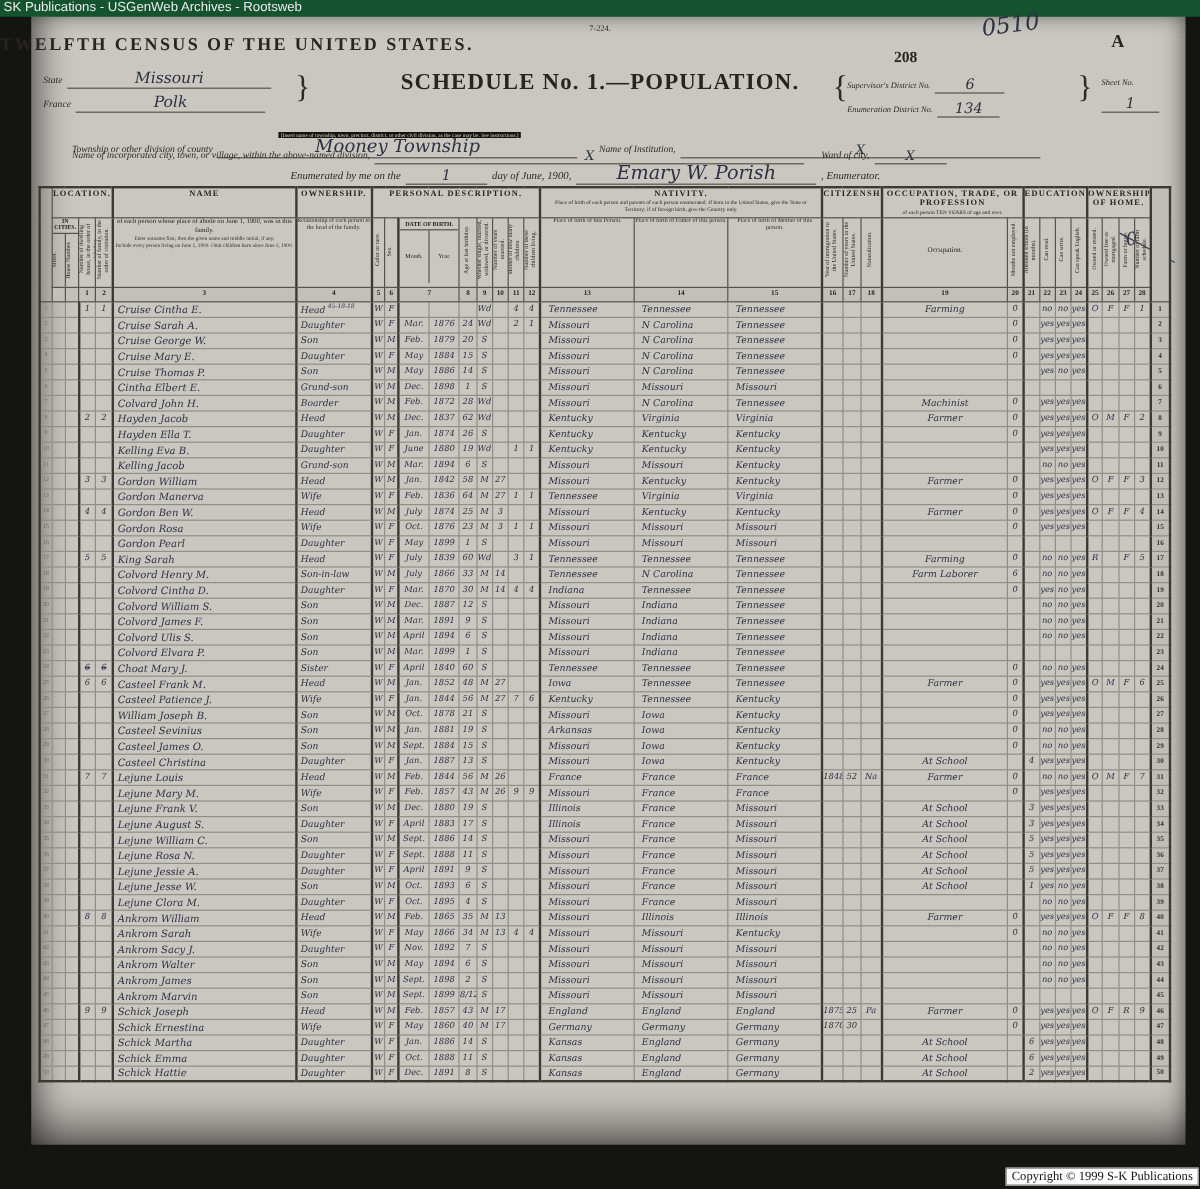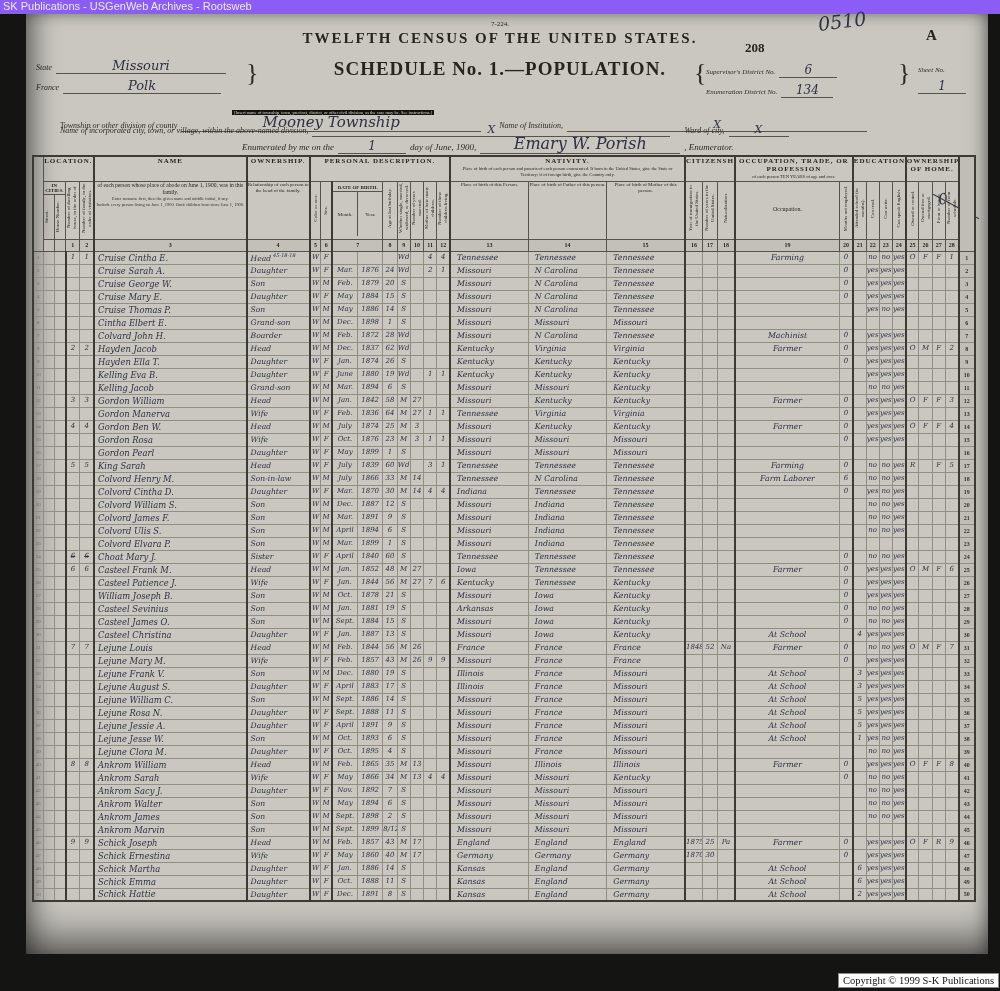--- a/index.html
+++ b/index.html
@@ -1,27 +1,27 @@
 <!DOCTYPE html>
 <html><head>
 <meta charset="utf-8">
 <style>
   html,body{margin:0;padding:0;}
   body{width:1000px;height:991px;position:relative;overflow:hidden;background:#141412;font-family:"Liberation Serif",serif;}
-  #banner{position:absolute;top:0;left:0;width:100%;height:14px;background:#8b5cf6;color:#ececec;
+  #banner{position:absolute;top:0;left:0;width:100%;height:14px;background:#14532d;color:#ececec;
     font-family:"Liberation Sans",sans-serif;font-size:11px;line-height:13px;padding-left:3px;box-sizing:border-box;}
   #paper{position:absolute;left:26px;top:14px;width:962px;height:940px;background:#c9c7c0;
     box-shadow:inset 22px 0 28px -16px rgba(0,0,0,.5), inset -10px 0 16px -8px rgba(0,0,0,.4),
     inset 0 -34px 38px -18px rgba(0,0,0,.55), inset 0 10px 14px -10px rgba(0,0,0,.25);}
   .abs{position:absolute;white-space:nowrap;color:#26251f;}
   .lbl{font-style:italic;font-size:8px;color:#2b2a24;}
   .sm{font-size:7px;}
   .u{display:inline-block;border-bottom:1px solid #55534c;text-align:center;vertical-align:bottom;}
   .hw{font-family:"DejaVu Serif",serif;font-style:italic;color:#2d3142;}
-  .ttl{font-weight:bold;letter-spacing:2px;font-size:15px;text-align:center;width:100%;}
+  .ttl{font-weight:bold;letter-spacing:2px;font-size:15px;width:100%;}
   .sched{font-weight:bold;letter-spacing:1px;font-size:19px;}
   .brace{font-size:26px;font-weight:normal;color:#2b2a24;}
   .note-strip{background:#14130f;color:#dcdcd6;font-size:4.5px;padding:0 2px;letter-spacing:0;}
   
   #census{position:absolute;left:32px;top:155px;width:944px;border-collapse:collapse;table-layout:fixed;
     font-family:"Liberation Serif",serif;color:#26251f;border:2px solid #3c3a34;}
   #census td{border:1px solid #908e85;overflow:hidden;text-align:center;padding:0;}
   #census thead td{border-color:#55534c;}
   thead tr.tA{height:22px;} thead tr.tB{height:54px;} thead tr.tC{height:12px;}
   .grp{font-weight:bold;font-size:7px;letter-spacing:1px;vertical-align:top;padding-top:2px;}

